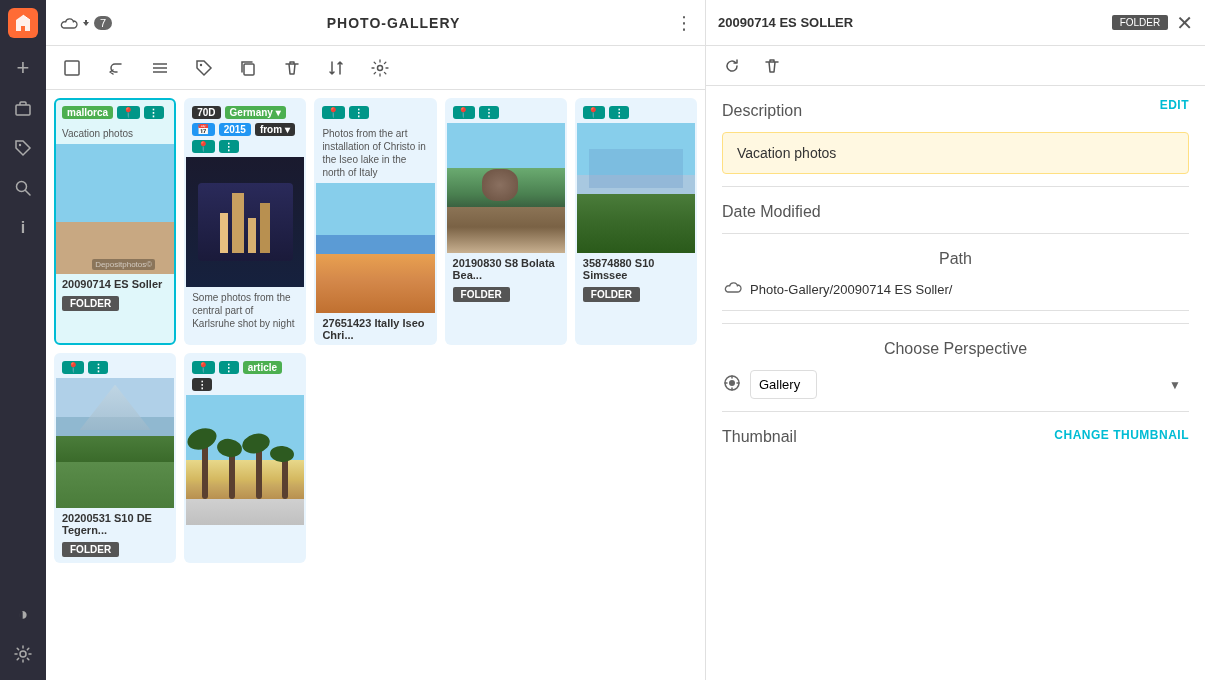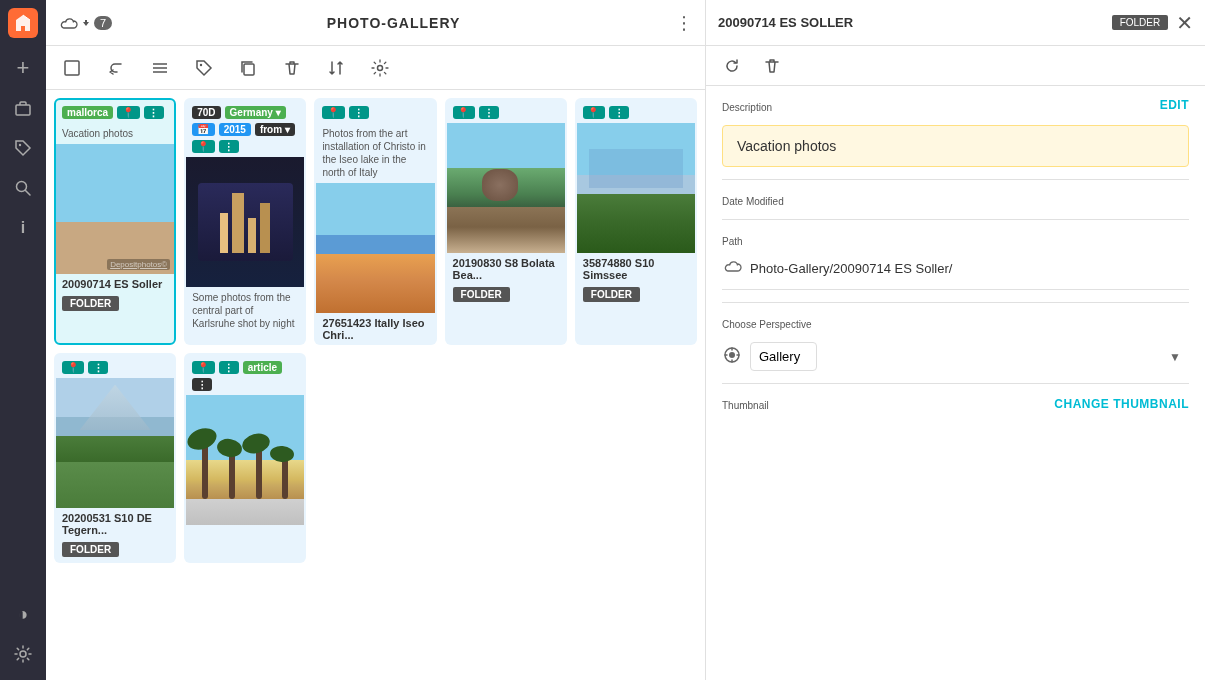--- a/index.html
+++ b/index.html
@@ -223,23 +223,24 @@
       flex-direction: column;
       gap: 12px;
     }
 
     .field-row {
       display: flex;
       align-items: flex-start;
       justify-content: space-between;
     }
     .field-label {
-      font-size: 10px;
+      font-size: 16px;
       color: #555;
       padding-top: 4px;
+      text-align: center;
     }
     .field-action {
       font-size: 12px;
       color: #00bcd4;
       cursor: pointer;
       font-weight: 600;
       letter-spacing: 0.5px;
     }
 
     .description-box {
@@ -372,27 +373,26 @@
     .img-tegern {
       background: linear-gradient(180deg, #87ceeb 0%, #87ceeb 40%, #2d5a27 40%, #2d5a27 70%, #4a7c59 70%);
     }
     .img-palms {
       background: linear-gradient(180deg, #87ceeb 0%, #87ceeb 55%, #f4d03f 55%, #f4d03f 75%, #c8a882 75%);
     }
 
     .watermark {
       position: absolute;
       bottom: 4px;
-      right: 4px;
+      right: 19px;
       font-size: 8px;
       color: rgba(255,255,255,0.6);
       background: rgba(0,0,0,0.3);
       padding: 1px 3px;
       border-radius: 2px;
-      text-decoration: underline;
     }
 
     .section-divider {
       border: none;
       border-top: 1px solid #e0e0e0;
       margin: 0;
     }
   </style>
 </head>
 <body>

